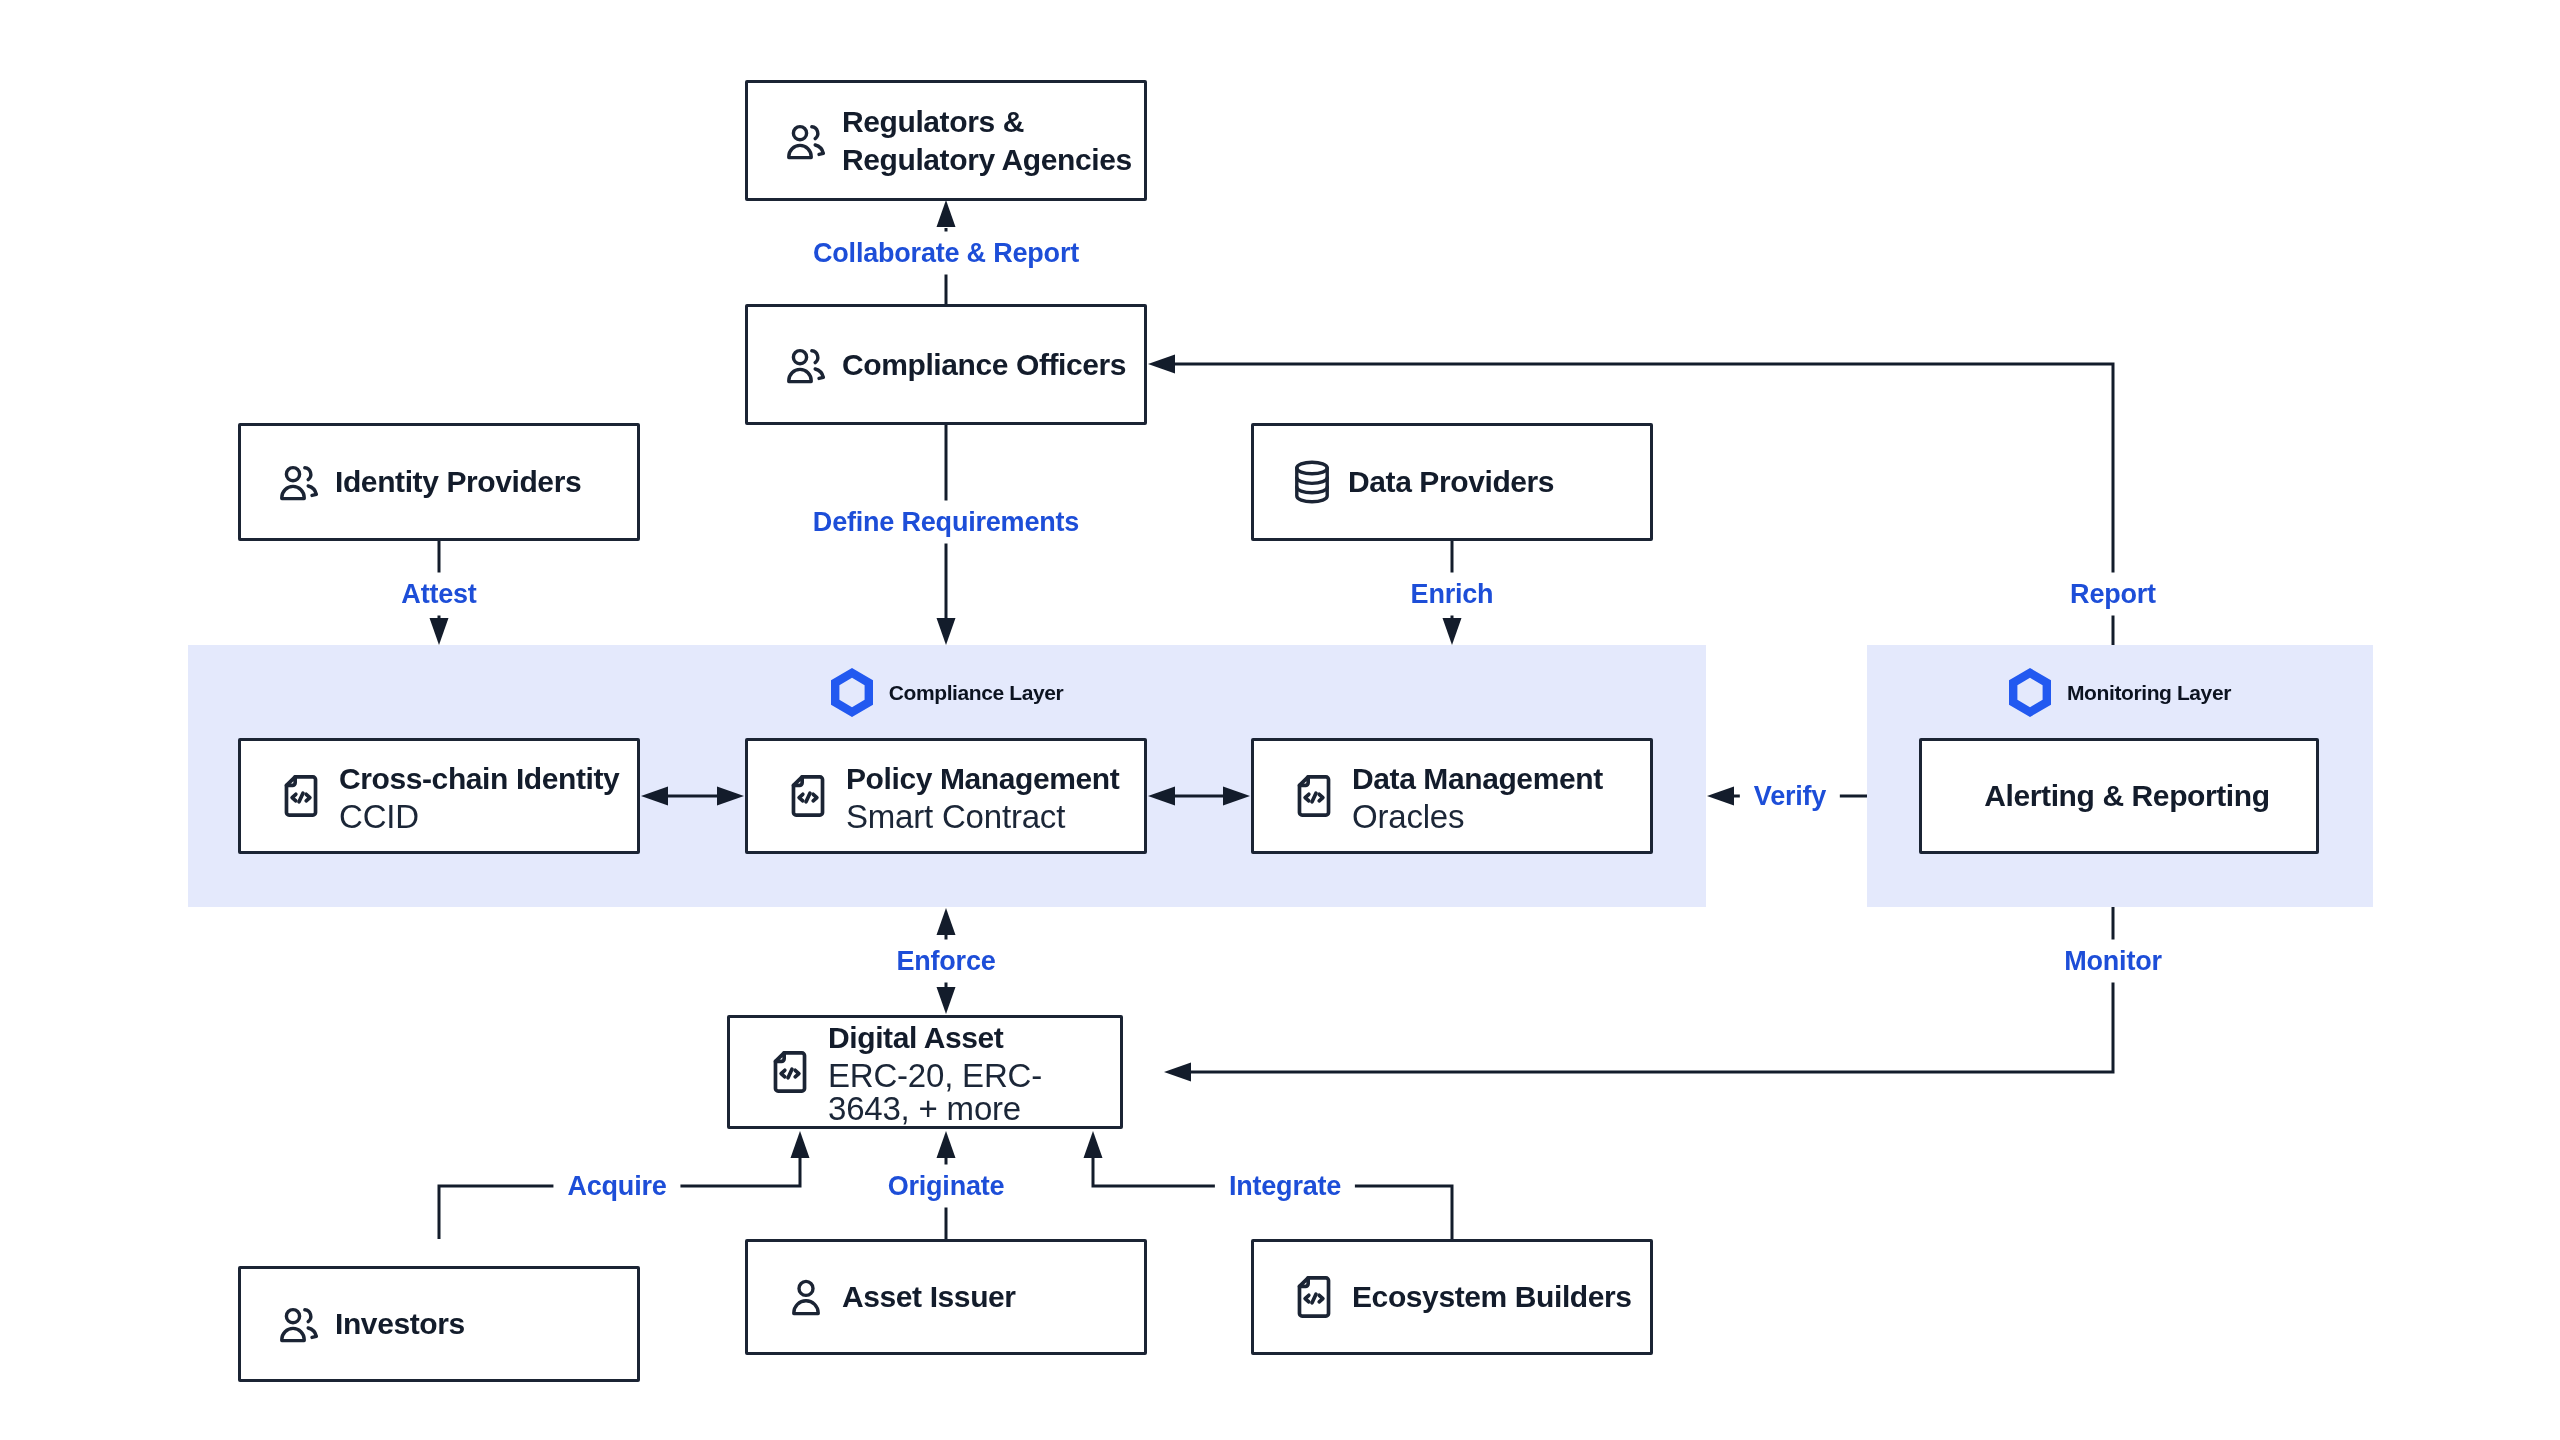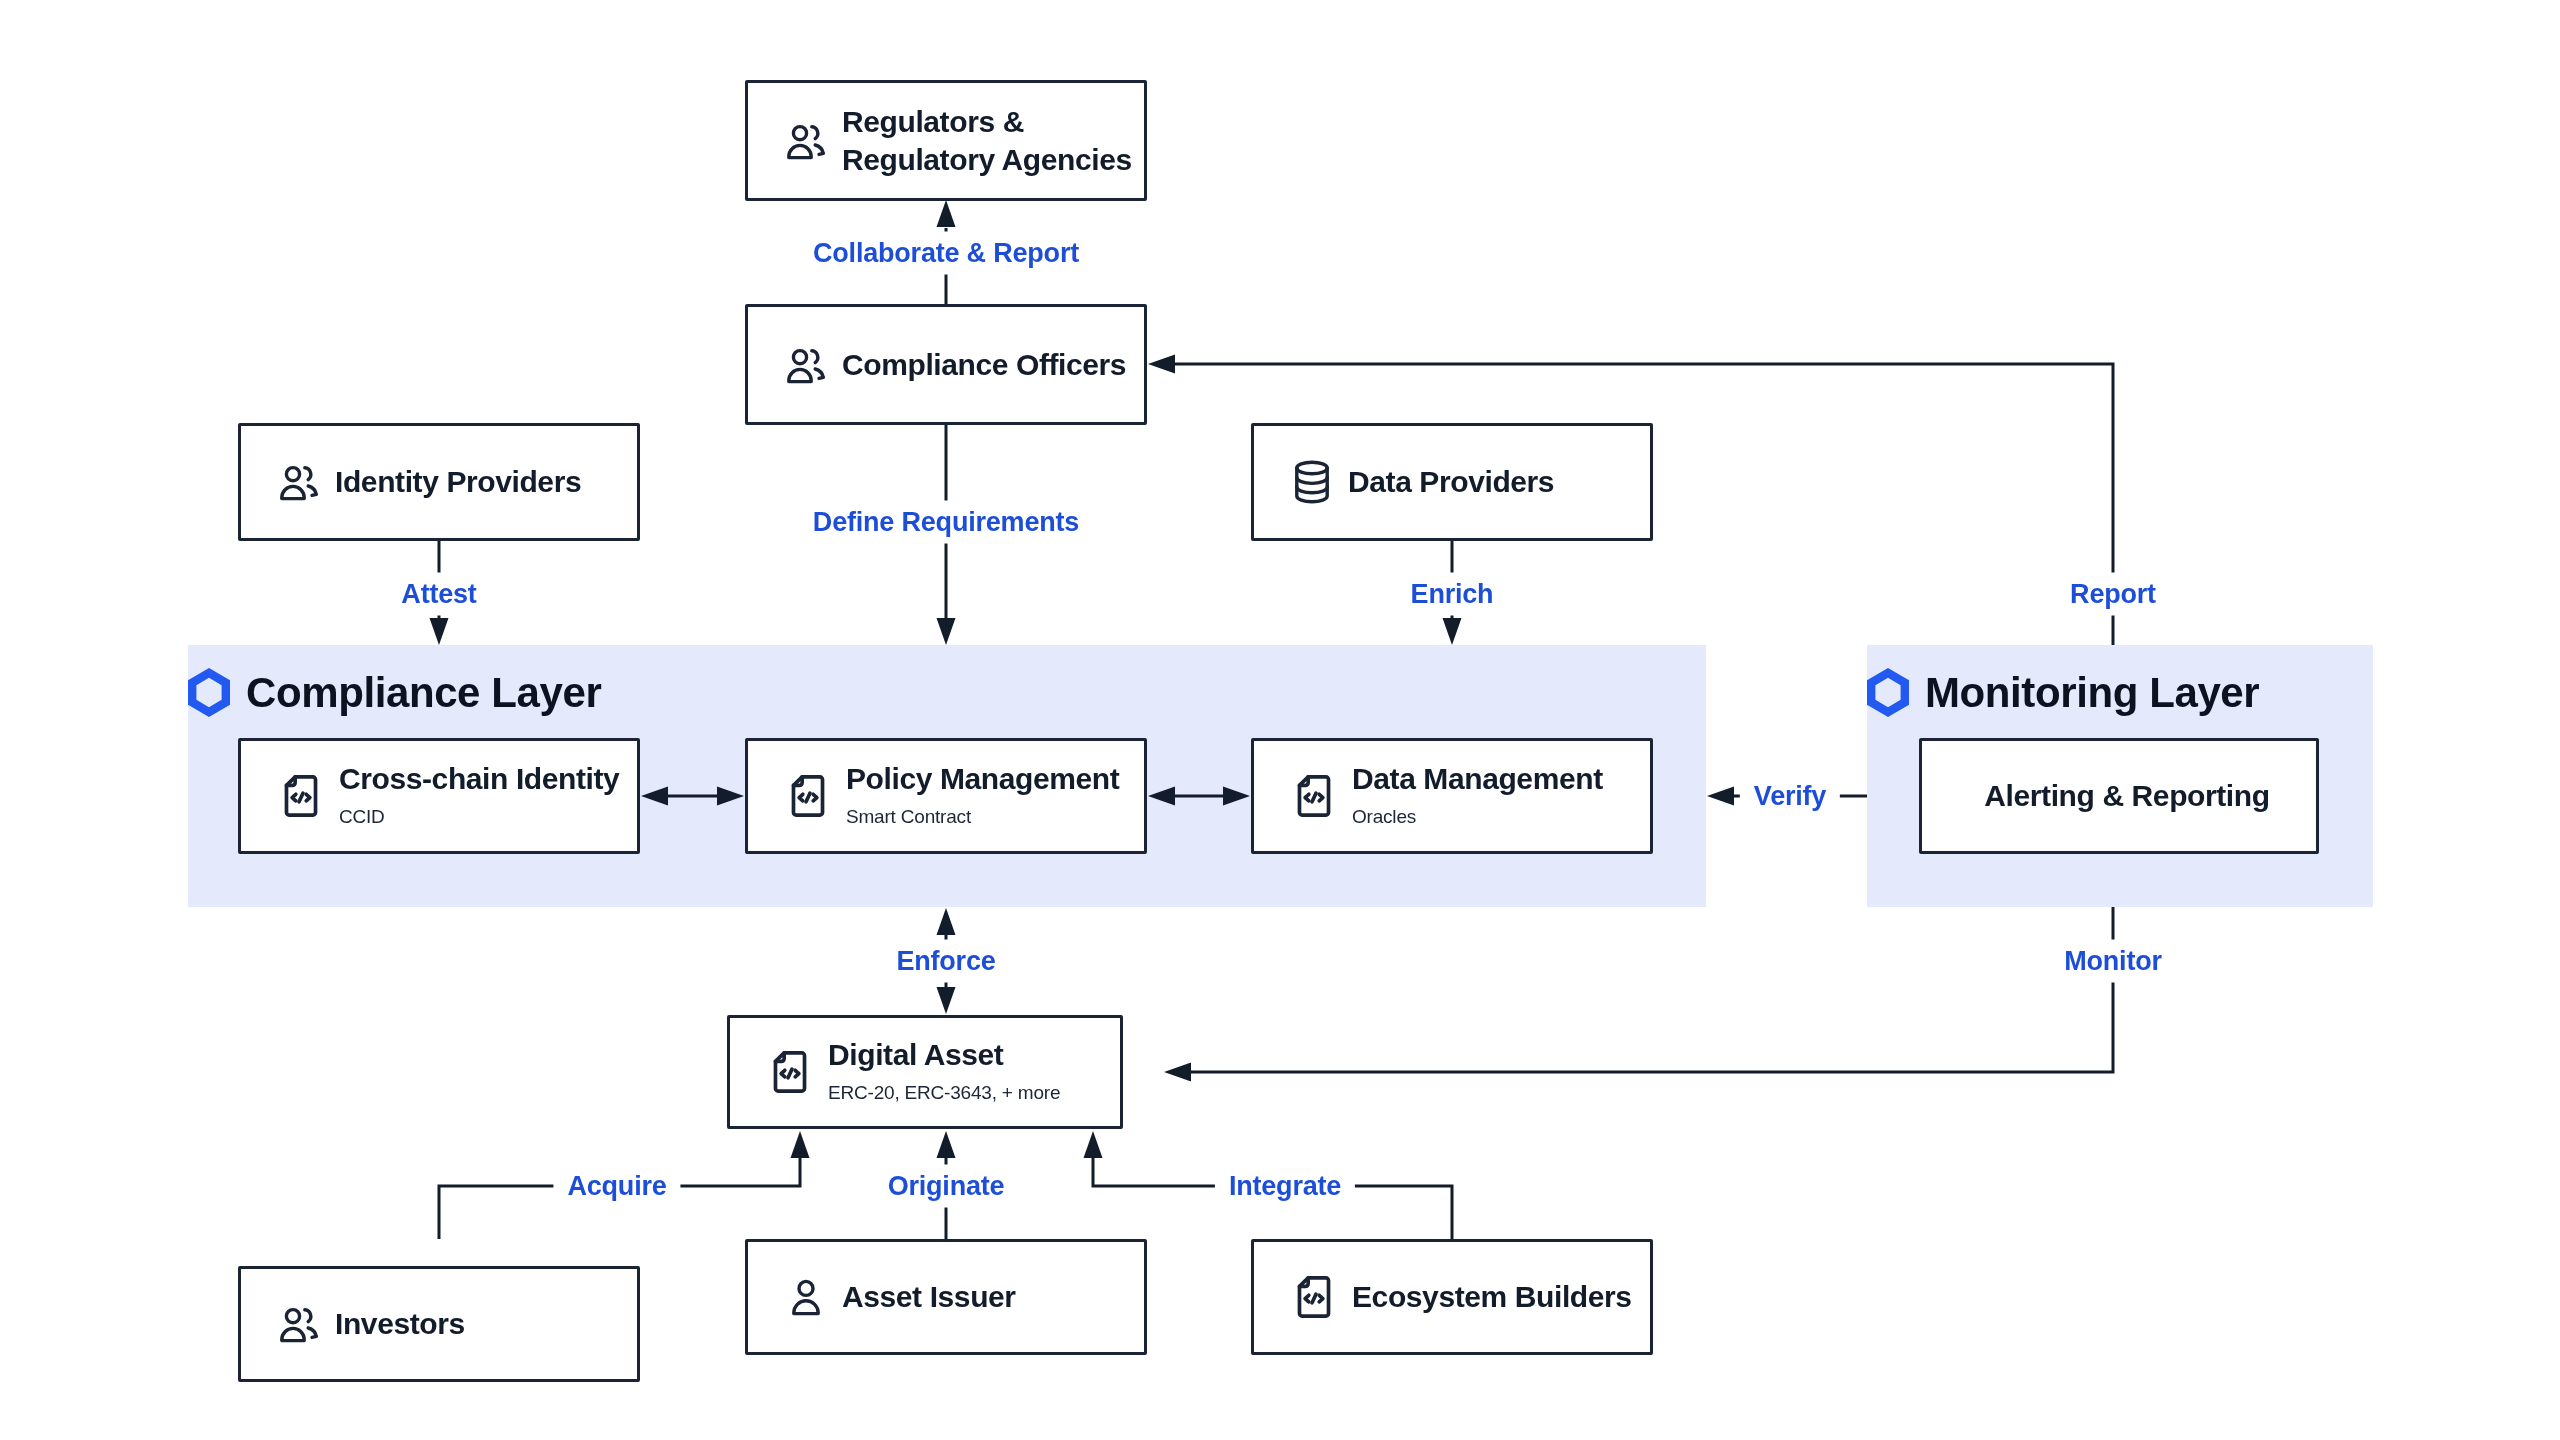--- a/index.html
+++ b/index.html
@@ -7,34 +7,34 @@
     --accent:#2259f0;
     --band:#e4e9fc;
     --ink:#131c2b;
   }
   .canvas{
     position:relative;width:2560px;height:1440px;background:#ffffff;
     font-family:"Liberation Sans","DejaVu Sans",sans-serif;overflow:hidden;
   }
   .band{position:absolute;background:var(--band);}
   .band-header{
-    position:absolute;display:flex;align-items:center;gap:16px;
-    color:#0c1320;font-size:42px;font-weight:700;letter-spacing:-0.4px;white-space:nowrap;
+    position:absolute;display:flex;align-items:center;justify-content:center;gap:16px;
+    color:#0c1320;font-size:21px;font-weight:700;letter-spacing:-0.4px;white-space:nowrap;
   }
   .band-header .hex{display:inline-flex;color:var(--accent);}
   .wires{position:absolute;left:0;top:0;color:var(--ink);}
   .node{
     position:absolute;background:#ffffff;border:3px solid #1b2434;border-radius:2px;
     display:flex;align-items:center;gap:12px;box-sizing:border-box;
     color:var(--ink);padding-left:34px;
   }
   .node.center{justify-content:center;padding-left:16px;}
   .nicon{display:inline-flex;flex-shrink:0;color:#1b2434;}
   .ntitle{font-size:30px;font-weight:700;letter-spacing:-0.4px;line-height:38px;color:#131c2b;}
-  .nsub{font-size:19px;font-weight:400;letter-spacing:-0.2px;line-height:33px;color:#1b2637;margin-top:2px;}
+  .nsub{font-size:33px;font-weight:400;letter-spacing:-0.2px;line-height:33px;color:#1b2637;margin-top:2px;}
   .edge-label{
     position:absolute;transform:translate(-50%,-50%);background:#ffffff;
     padding:6px 14px;font-size:27px;font-weight:700;color:#1d4ed8;white-space:nowrap;
     letter-spacing:-0.2px;
   }
   .wrap2{max-width:310px;}
 </style>
 </head>
 <body>
 

